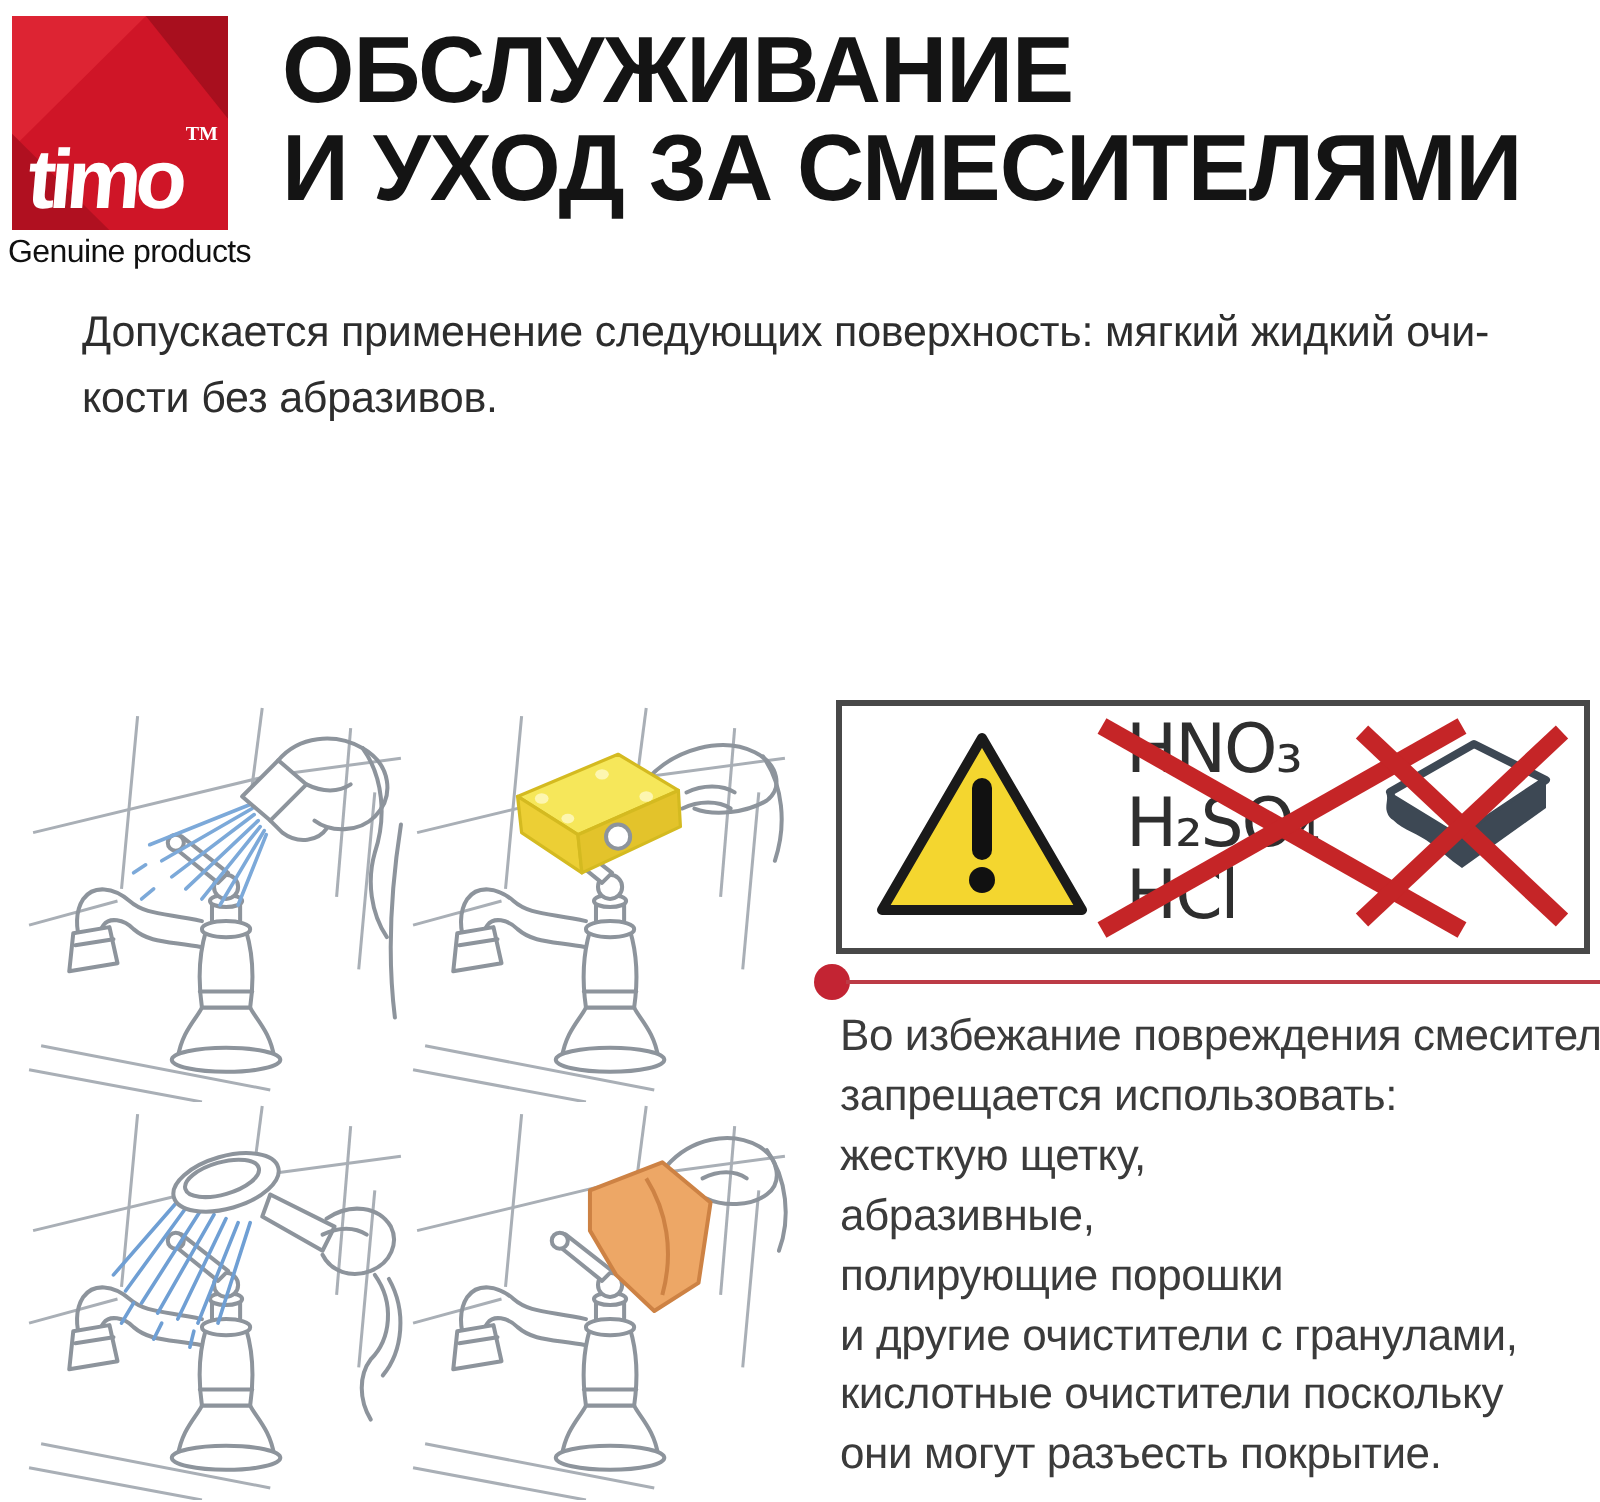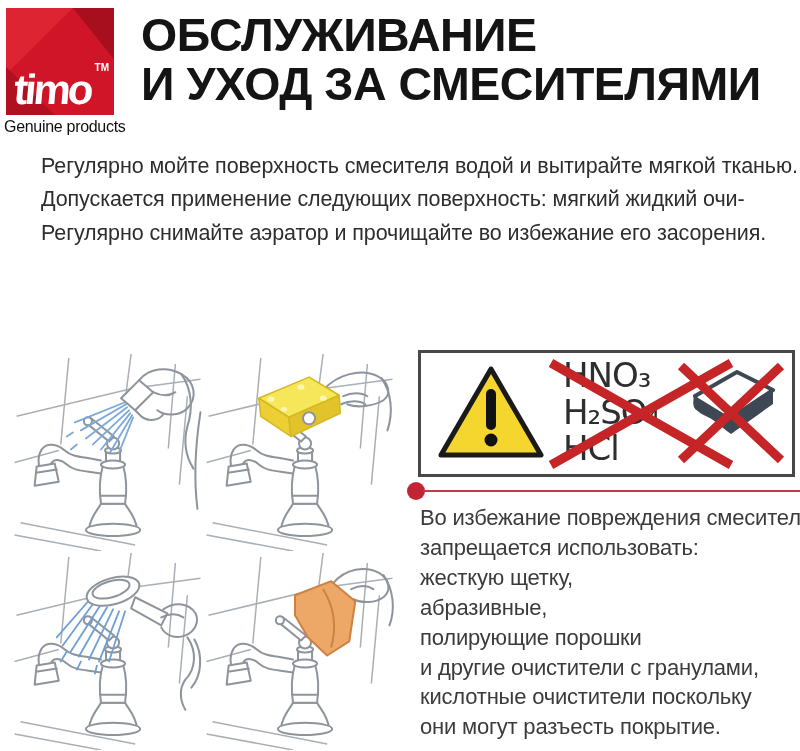--- a/index.html
+++ b/index.html
@@ -8,21 +8,21 @@
   .abs{position:absolute;}
 
   
   .logo-box{left:6px;top:8px;width:108px;height:107px;background:#cf1527;overflow:hidden;}
   .facet{position:absolute;inset:0;}
   .facet-a{clip-path:polygon(0 0,62% 0,0 62%);background:#dd2433;}
   .facet-b{clip-path:polygon(62% 0,100% 0,100% 48%);background:#a80f1e;}
   .facet-c{clip-path:polygon(0 100%,0 55%,45% 100%);background:#b01020;}
   .logo-word{position:absolute;left:8px;bottom:4px;color:#fff;font-weight:bold;
              font-size:42px;letter-spacing:-3px;transform:skewX(-5deg);line-height:1;}
-  .logo-tm{position:absolute;right:5px;bottom:42px;color:#fff;font-size:10px;font-weight:bold;}
+  .logo-tm{position:absolute;right:5px;bottom:42px;color:#fff;font-size:10px;font-weight:bold;font-family:Liberation Serif, serif;}
   .tagline{left:4px;top:118px;font-size:16px;font-weight:normal;color:#101010;letter-spacing:-0.3px;}
 
   
   .title{left:141px;top:10px;font-size:47px;line-height:49px;font-weight:bold;
          color:#141414;letter-spacing:-0.5px;white-space:nowrap;transform:scaleX(0.99);transform-origin:left top;}
 
   
   .intro{left:41px;top:150px;font-size:21.5px;line-height:33.4px;color:#2d2d2d;
          letter-spacing:-0.1px;}
   .intro div{white-space:nowrap;}
@@ -95,23 +95,22 @@
     <div class="logo-tm">TM</div>
   </div>
   <div class="abs tagline">Genuine products</div>
 
   <h1 class="abs title" style="margin:0">
     <div>ОБСЛУЖИВАНИЕ</div>
     <div>И УХОД ЗА СМЕСИТЕЛЯМИ</div>
   </h1>
 
   <div class="abs intro">
-    <div>Регулярно мойте поверхность смесителя водой и вытирайте мягкой тканью.</div>
     <div>Допускается применение следующих поверхность: мягкий жидкий очи-</div>
-    <div>Регулярно снимайте аэратор и прочищайте во избежание его засорения.</div>
+    <div>кости без абразивов.</div>
   </div>
 
   <div class="abs illustrations">
 
     <div class="cell">
       <svg width="192" height="199" viewBox="0 0 190 198">
         <use href="#tiles"></use>
           <use href="#faucet"></use>
         <g stroke="#7ca9d9" stroke-width="1.8" fill="none" stroke-linecap="round">
           <path d="M112,50 L62,70"></path>

